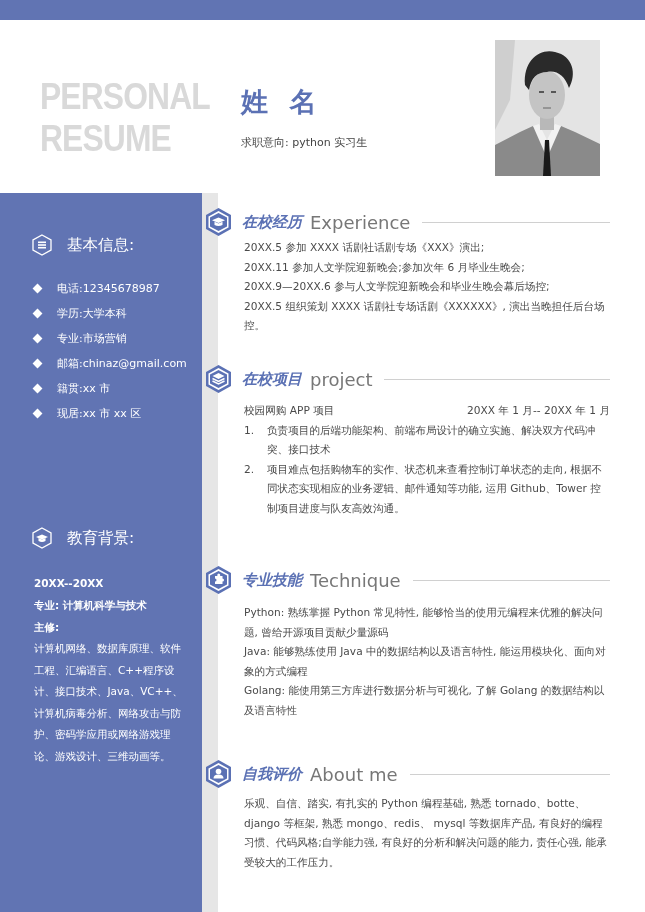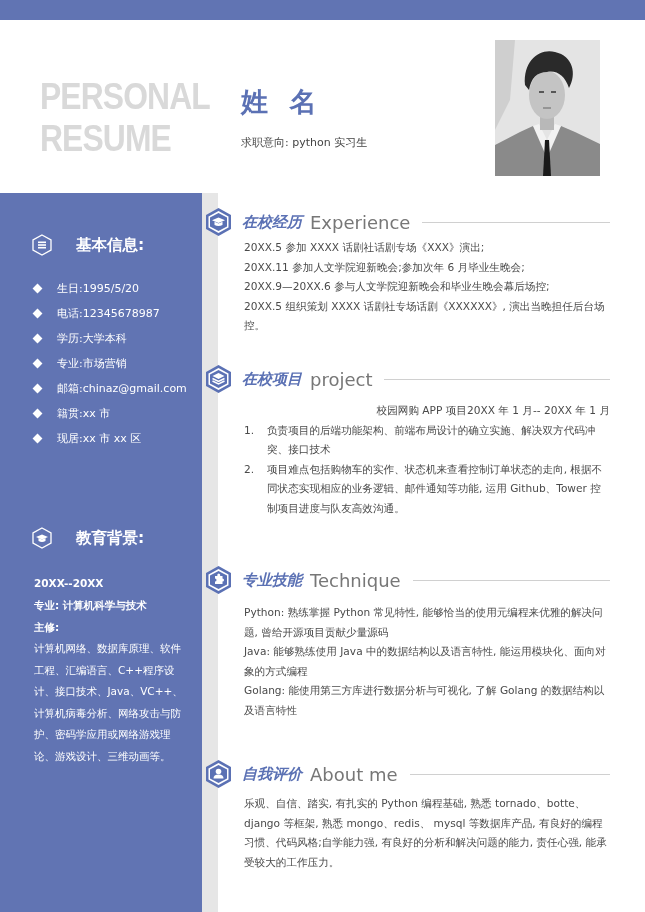--- a/index.html
+++ b/index.html
@@ -13,40 +13,40 @@
 
   .name { position: absolute; left: 241px; top: 84px; font-size: 27px; font-weight: bold; color: #5b71b4; letter-spacing: 6px; }
   .intent { position: absolute; left: 241px; top: 135px; font-size: 11px; color: #444; }
 
   .photo { position: absolute; left: 495px; top: 40px; width: 105px; height: 136px; background: #dcdcdc; overflow: hidden; }
   .photo svg { display: block; }
 
   .sidebar { position: absolute; left: 0; top: 193px; width: 202px; height: 719px; background: #6174b3; color: #fff; }
   .gray-strip { position: absolute; left: 202px; top: 193px; width: 16px; height: 719px; background: #e6e6e6; }
 
-  .side-head { position: absolute; left: 32px; display: flex; align-items: center; gap: 24px; font-size: 15.5px; font-weight: bold; color: #fff; }
+  .side-head { position: absolute; left: 32px; display: flex; align-items: center; gap: 15px; font-size: 15.5px; font-weight: normal; color: #fff; }
   .hex-sm { width: 20px; height: 22px; display: inline-block; }
 
   .info-list { position: absolute; left: 32px; top: 276px; list-style: none; }
   .info-list li { height: 25px; font-size: 11px; display: flex; align-items: center; color: #fff; }
   .info-list .diamond { width: 7px; height: 7px; background: #fff; transform: rotate(45deg); margin-right: 16px; margin-left: 2px; }
 
   .edu { position: absolute; left: 34px; top: 572px; width: 150px; font-size: 10.5px; line-height: 22px; color: #fff; }
   .edu .b { font-weight: bold; }
   .edu .body { line-height: 21.5px; }
 
   .sec-head { position: absolute; left: 205px; display: flex; align-items: center; width: 405px; }
   .sec-icon { width: 27px; height: 30px; flex: none; }
   .sec-cn { margin-left: 10px; font-size: 15px; font-weight: bold; color: #5b71b4; font-style: italic; }
   .sec-en { margin-left: 8px; font-size: 18px; color: #777; }
   .sec-line { flex: 1; height: 1px; background: #d0d0d0; margin-left: 12px; }
 
   .sec-body { position: absolute; left: 244px; width: 366px; font-size: 10.6px; line-height: 19.5px; color: #4a4a4a; }
 
-  .proj-row { display: flex; justify-content: flex-end; margin-left: 8px; }
+  .proj-row { display: flex; justify-content: space-between; }
   .olist { list-style: none; }
   .olist li { display: flex; }
   .olist .num { width: 23px; flex: none; }
 </style>
 </head>
 <body>
 
 <div class="top-bar"></div>
 
 <div class="big-title">
@@ -82,25 +82,20 @@
   <svg class="hex-sm" viewBox="0 0 20 22">
     <polygon points="10,1 19,6 19,16 10,21 1,16 1,6" fill="none" stroke="#fff" stroke-width="1.3"></polygon>
     <rect x="6" y="7.5" width="8" height="1.6" fill="#fff"></rect>
     <rect x="6" y="10.2" width="8" height="1.6" fill="#fff"></rect>
     <rect x="6" y="12.9" width="8" height="1.6" fill="#fff"></rect>
   </svg>
   <span>基本信息:</span>
 </div>
 
 <ul class="info-list">
-  <li>
-      <span class="diamond"></span>
-      <span>生日:</span>
-      <span>1995/5/20</span>
-    </li>
   <li>
       <span class="diamond"></span>
       <span>电话:</span>
       <span>12345678987</span>
     </li>
   <li>
       <span class="diamond"></span>
       <span>学历:</span>
       <span>大学本科</span>
     </li>

